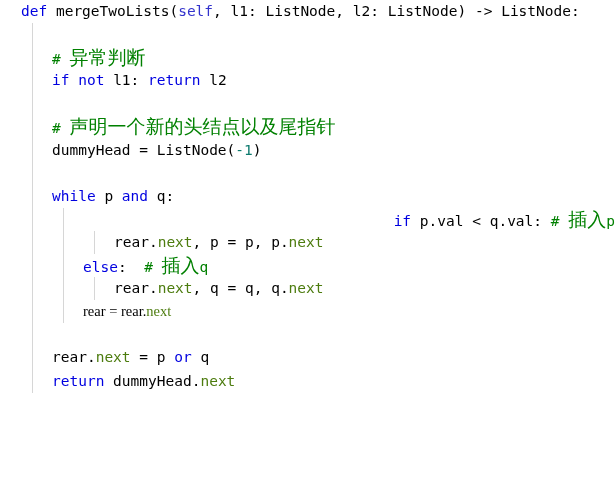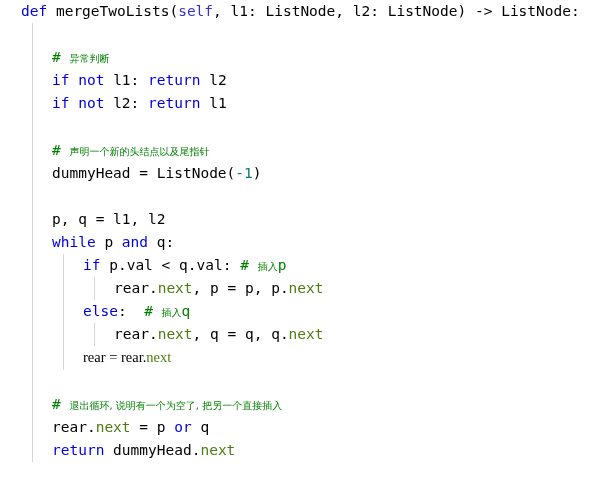--- a/index.html
+++ b/index.html
@@ -55,42 +55,39 @@
   .kw   { color: #0000e0; }          
   .cm   { color: #008000; }          
   .attr { color: #4d7c0f; }          
   .num  { color: #0d7a6e; }          
   .self { color: #3333cc; }          
   .pl   { color: #000000; }          
 
   
   .cjk {
     font-family: "DejaVu Sans", "Liberation Sans", sans-serif;
-    font-size: 10px;
+    font-size: 19px;
   }
 </style>
 </head>
 <body>
 
 <div id="code-block">
   <div id="code-lines">
       <div class="code-line"><span class="ln-text" style="padding-left: 21px;"><span class="kw">def</span><span class="pl"> mergeTwoLists(</span><span class="self">self</span><span class="pl">, l1: ListNode, l2: ListNode) -&gt; ListNode:</span></span></div>
       <div class="code-line"><span class="guide g1"></span><span class="ln-text" style="padding-left: 52px;"></span></div>
       <div class="code-line"><span class="guide g1"></span><span class="ln-text" style="padding-left: 52px;"><span class="cm"># </span><span class="cm cjk">异常判断</span></span></div>
       <div class="code-line"><span class="guide g1"></span><span class="ln-text" style="padding-left: 52px;"><span class="kw">if</span><span class="pl"> </span><span class="kw">not</span><span class="pl"> l1: </span><span class="kw">return</span><span class="pl"> l2</span></span></div>
-      <div class="code-line"><span class="guide g1"></span><span class="ln-text" style="padding-left: 52px;"><span class="kw">if</span><span class="pl"> </span><span class="kw">not</span><span class="pl"> l2: </span><span class="kw">return</span><span class="pl"> l1</span></span></div>
       <div class="code-line"><span class="guide g1"></span><span class="ln-text" style="padding-left: 52px;"></span></div>
       <div class="code-line"><span class="guide g1"></span><span class="ln-text" style="padding-left: 52px;"><span class="cm"># </span><span class="cm cjk">声明一个新的头结点以及尾指针</span></span></div>
       <div class="code-line"><span class="guide g1"></span><span class="ln-text" style="padding-left: 52px;"><span class="pl">dummyHead = ListNode(</span><span class="num">-1</span><span class="pl">)</span></span></div>
       <div class="code-line"><span class="guide g1"></span><span class="ln-text" style="padding-left: 52px;"></span></div>
-      <div class="code-line"><span class="guide g1"></span><span class="ln-text" style="padding-left: 52px;"><span class="pl">p, q = l1, l2</span></span></div>
       <div class="code-line"><span class="guide g1"></span><span class="ln-text" style="padding-left: 52px;"><span class="kw">while</span><span class="pl"> p </span><span class="kw">and</span><span class="pl"> q:</span></span></div>
-      <div class="code-line"><span class="guide g1"></span><span class="guide g2"></span><span class="ln-text" style="padding-left: 83px;"><span class="kw">if</span><span class="pl"> p.val &lt; q.val: </span><span class="cm"># </span><span class="cm cjk">插入</span><span class="cm">p</span></span></div>
+      <div class="code-line"><span class="guide g1"></span><span class="guide g2"></span><span class="ln-text" style="padding-left: 83px; text-align: right;"><span class="kw">if</span><span class="pl"> p.val &lt; q.val: </span><span class="cm"># </span><span class="cm cjk">插入</span><span class="cm">p</span></span></div>
       <div class="code-line"><span class="guide g1"></span><span class="guide g2"></span><span class="guide g3"></span><span class="ln-text" style="padding-left: 114px;"><span class="pl">rear.</span><span class="attr">next</span><span class="pl">, p = p, p.</span><span class="attr">next</span></span></div>
       <div class="code-line"><span class="guide g1"></span><span class="guide g2"></span><span class="ln-text" style="padding-left: 83px;"><span class="kw">else</span><span class="pl">:  </span><span class="cm"># </span><span class="cm cjk">插入</span><span class="cm">q</span></span></div>
       <div class="code-line"><span class="guide g1"></span><span class="guide g2"></span><span class="guide g3"></span><span class="ln-text" style="padding-left: 114px;"><span class="pl">rear.</span><span class="attr">next</span><span class="pl">, q = q, q.</span><span class="attr">next</span></span></div>
       <div class="code-line"><span class="guide g1"></span><span class="guide g2"></span><span class="ln-text" style="padding-left: 83px; font-family: Liberation Serif, serif;"><span class="pl">rear = rear.</span><span class="attr">next</span></span></div>
       <div class="code-line"><span class="guide g1"></span><span class="ln-text" style="padding-left: 52px;"></span></div>
-      <div class="code-line"><span class="guide g1"></span><span class="ln-text" style="padding-left: 52px;"><span class="cm"># </span><span class="cm cjk">退出循环, 说明有一个为空了, 把另一个直接插入</span></span></div>
       <div class="code-line"><span class="guide g1"></span><span class="ln-text" style="padding-left: 52px;"><span class="pl">rear.</span><span class="attr">next</span><span class="pl"> = p </span><span class="kw">or</span><span class="pl"> q</span></span></div>
       <div class="code-line"><span class="guide g1"></span><span class="ln-text" style="padding-left: 52px;"><span class="kw">return</span><span class="pl"> dummyHead.</span><span class="attr">next</span></span></div>
     </div>
 </div>
 
 </body></html>

